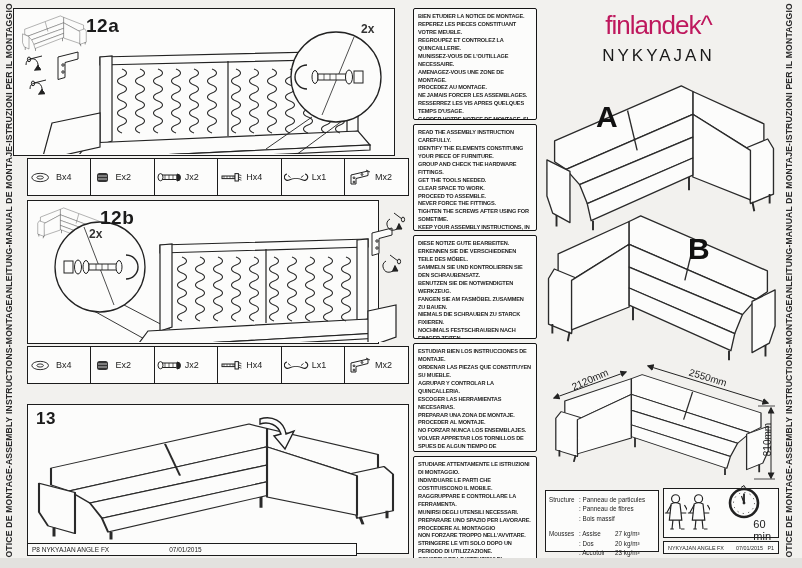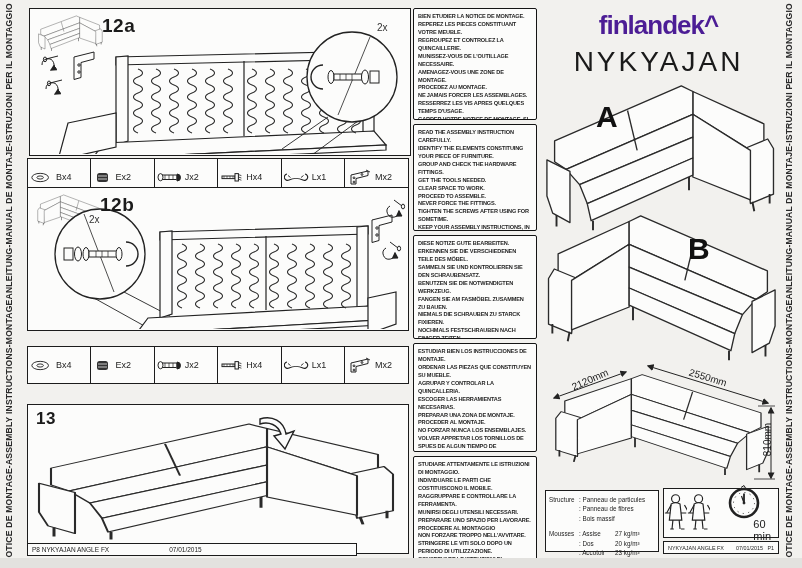--- a/index.html
+++ b/index.html
@@ -5,30 +5,30 @@
   html,body{margin:0;padding:0;}
   body{width:802px;height:568px;background:#f2f1ee;font-family:"Liberation Sans",sans-serif;color:#1b1b1b;position:relative;overflow:hidden;}
   #sheet{position:absolute;inset:0;}
   .vbanner{position:absolute;top:0;height:568px;writing-mode:vertical-rl;transform:rotate(180deg);
     font-weight:bold;font-size:8.6px;letter-spacing:.2px;white-space:nowrap;color:#2a2a2a;overflow:hidden;text-align:center;}
   #bannerL{left:4px;}
   #bannerR{left:784px;}
   .panel{position:absolute;border:1.5px solid #1c1c1c;background:#fcfcfb;box-sizing:border-box;}
   .panel svg{position:absolute;left:0;top:0;}
   .step-label{position:absolute;font-weight:bold;font-size:19px;letter-spacing:.5px;}
-  .count-label{position:absolute;font-size:10px;font-weight:normal;color:#333;padding-left:27px;}
+  .count-label{position:absolute;font-size:12px;font-weight:bold;color:#333;padding-left:27px;}
   .hw-row{position:absolute;display:flex;width:382px;height:38px;}
   .hw-cell{flex:1;border:1.5px solid #1c1c1c;background:#fcfcfb;margin-left:-1.5px;display:flex;align-items:center;gap:2px;padding:0 2px;box-sizing:border-box;}
   .hw-cell:first-child{margin-left:0;}
   .hw-lb{font-size:9px;color:#222;}
   .instr{position:absolute;left:413px;width:124px;border:1.5px solid #141414;border-radius:2px;background:#fcfcfb;box-sizing:border-box;padding:4px 4px;overflow:hidden;}
   .instr-text{font-size:5.6px;font-weight:bold;line-height:1.42;letter-spacing:-.15px;white-space:pre-line;color:#1f1f1f;}
   .footer-box{position:absolute;border:1.2px solid #1c1c1c;background:#fcfcfb;font-size:6.5px;display:flex;align-items:center;padding:0 4px;box-sizing:border-box;color:#222;}
-  #brand{position:absolute;left:540px;top:10px;width:237px;text-align:center;font-size:26px;font-weight:bold;letter-spacing:-1px;color:#4c1d95;}
-  #product{position:absolute;left:540px;top:46px;width:237px;text-align:center;font-size:28px;letter-spacing:3px;color:#1a1a1a;}
+  #brand{position:absolute;left:540px;top:10px;width:237px;text-align:center;font-size:26px;font-weight:normal;letter-spacing:-1px;color:#be185d;}
+  #product{position:absolute;left:540px;top:46px;width:237px;text-align:center;font-size:17px;letter-spacing:3px;color:#1a1a1a;}
   .variant-letter{position:absolute;font-size:30px;font-weight:bold;color:#111;}
   .free-svg{position:absolute;}
   .dim-label{position:absolute;font-size:10px;color:#1a1a1a;text-align:center;}
   #matbox{position:absolute;left:545px;top:490px;width:114px;height:62px;border:1.5px solid #1c1c1c;background:#fcfcfb;box-sizing:border-box;padding:4px 3px;font-size:6.3px;line-height:1.5;color:#222;}
   .mat-row{display:flex;}
   .mat-label{width:30px;flex:none;}
   .mat-name{width:36px;flex:none;}
   .mat-spacer{height:6px;}
   #crewbox{position:absolute;left:663px;top:488px;width:116px;height:50px;border:1.5px solid #1c1c1c;background:#fcfcfb;box-sizing:border-box;display:flex;align-items:center;justify-content:space-evenly;}
   .clock-wrap{display:flex;flex-direction:column;align-items:center;}
@@ -67,21 +67,21 @@
       <path d="M7,40 h4 m8,0 h4"></path>
     </g>
   </defs>
 </svg>
 
 <div id="sheet">
 
   <div id="bannerL" class="vbanner">NOTICE DE MONTAGE-ASSEMBLY INSTRUCTIONS-MONTAGEANLEITUNG-MANUAL DE MONTAJE-ISTRUZIONI PER IL MONTAGGIO</div>
   <div id="bannerR" class="vbanner">NOTICE DE MONTAGE-ASSEMBLY INSTRUCTIONS-MONTAGEANLEITUNG-MANUAL DE MONTAJE-ISTRUZIONI PER IL MONTAGGIO</div>
 
-  <div class="panel" style="left:29px;top:8px;width:382px;height:148px">
+  <div class="panel" style="left:13px;top:8px;width:382px;height:148px">
     <svg width="379" height="145" viewBox="0 0 379 145">
       <use href="#sofa-art" transform="translate(8,6) scale(0.27,0.23)"></use>
       <g stroke="#222" fill="none" stroke-width="1">
         <path d="M44,48 l20,-5 l0,7 l-13,3.5 l0,15 l-7,2 z" fill="#fcfcfb"></path>
         <circle cx="49" cy="56" r="1.2"></circle>
           <circle cx="49" cy="63" r="1.2"></circle>
         <path d="M16,50 l12,-3"></path>
           <ellipse cx="15" cy="50.4" rx="1.6" ry="2.4"></ellipse>
         <path d="M12,56 a6,6 0 1 1 9,5" marker-end="url(#arr)"></path>
         <path d="M20,74 l12,-3"></path>
@@ -192,21 +192,21 @@
             <circle cx="7" cy="13" r="0.9"></circle>
             <circle cx="7" cy="8.8" r="0.9"></circle>
             <circle cx="15" cy="5.5" r="0.9"></circle>
             <path d="M19,1 l4,2" stroke-width="0.9"></path>
           </g>
         </svg>
       <span class="hw-lb">Mx2</span>
     </div>
   </div>
 
-  <div class="panel" style="left:27px;top:187px;width:382px;height:144px">
+  <div class="panel" style="left:27px;top:200px;width:352px;height:144px">
     <svg width="379" height="141" viewBox="0 0 379 141">
       <use href="#sofa-art" transform="translate(74,6) scale(-0.27,0.23)"></use>
       <g stroke="#222" fill="#fcfcfb">
         <line x1="96" y1="104" x2="142" y2="128" stroke-width="0.9"></line>
         <line x1="66" y1="110" x2="120" y2="140" stroke-width="0.9"></line>
         <circle cx="72" cy="66" r="45" stroke-width="1.3"></circle>
         <line x1="56" y1="26" x2="86" y2="104" stroke-width="0.8"></line>
         <rect x="36" y="60" width="9" height="12"></rect>
         <ellipse cx="50" cy="66" rx="3.5" ry="7"></ellipse>
         <ellipse cx="58" cy="66" rx="3" ry="6.5"></ellipse>

